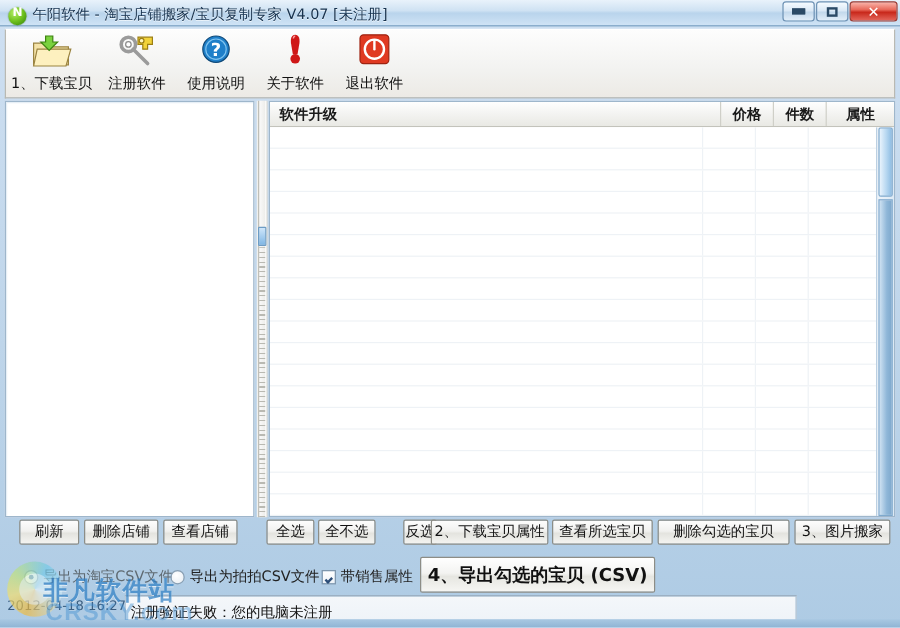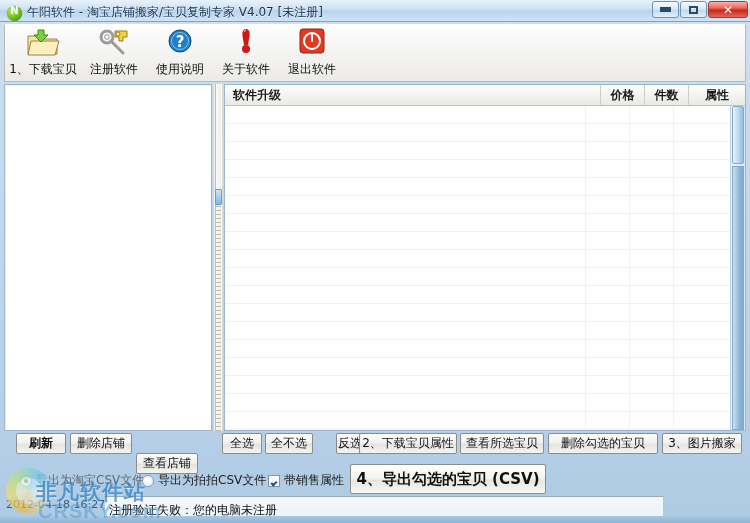--- a/index.html
+++ b/index.html
@@ -476,23 +476,23 @@
         <div class="vscroll">
           <div class="vthumb"></div>
           <div class="vrest"></div>
         </div>
       </div>
     </div>
 
   </div>
 
   <div class="btnbar">
-    <div class="btn" style="left:16px;width:50px;font-weight:bold;">刷新</div>
+    <div class="btn" style="left:16px;width:50px;">刷新</div>
     <div class="btn" style="left:70px;width:62px;">删除店铺</div>
-    <div class="btn" style="left:136px;width:62px;margin-top:20px;">查看店铺</div>
+    <div class="btn" style="left:136px;width:62px;">查看店铺</div>
 
     <div class="btn" style="left:222px;width:40px;">全选</div>
     <div class="btn" style="left:265px;width:48px;">全不选</div>
     <div class="btn" style="left:336px;width:28px;">反选</div>
     <div class="btn bold" style="left:359px;width:98px;">2、下载宝贝属性</div>
     <div class="btn" style="left:548px;width:110px;">删除勾选的宝贝</div>
     <div class="btn" style="left:460px;width:84px;">查看所选宝贝</div>
     <div class="btn bold" style="left:662px;width:80px;">3、图片搬家</div>
   </div>
 

